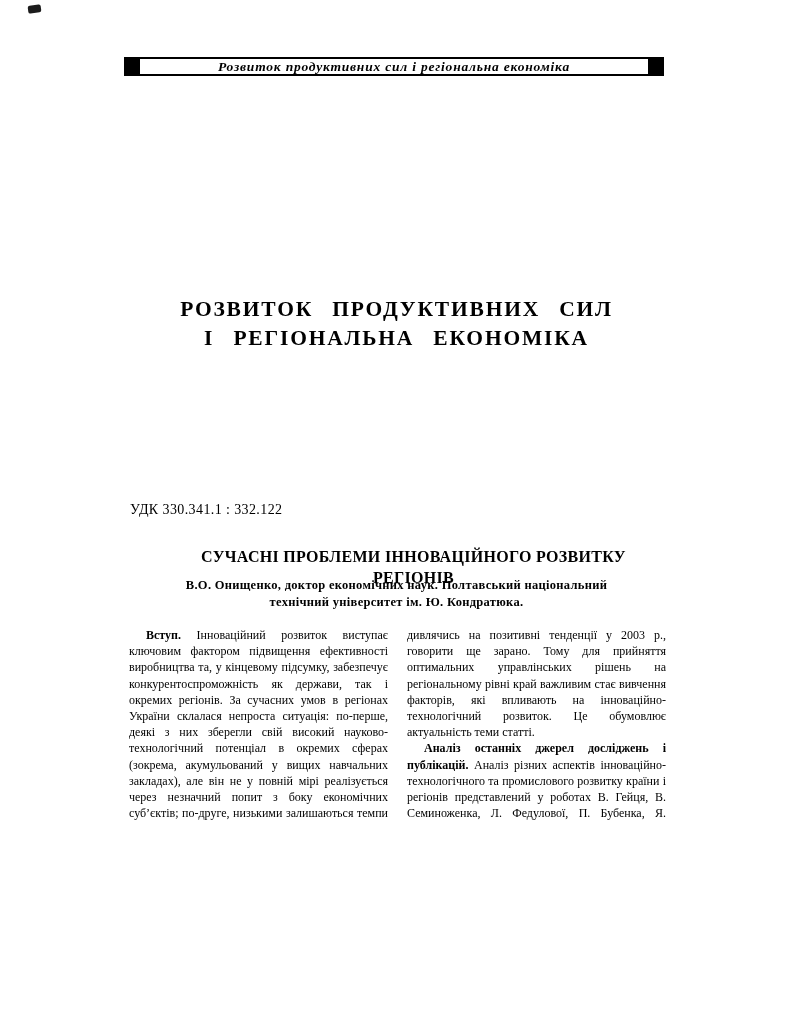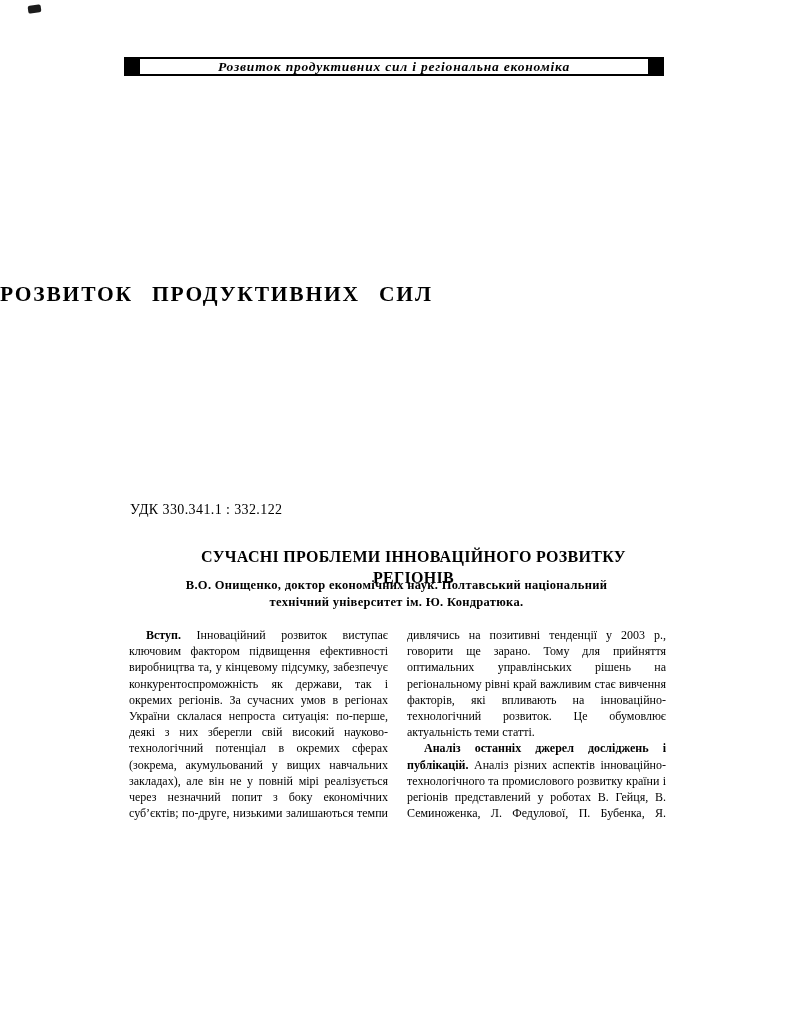--- a/index.html
+++ b/index.html
@@ -39,22 +39,22 @@
     flex: 0 0 27px;
     border-top: 2px solid #000;
     border-bottom: 2px solid #000;
     border-left: 2px solid #000;
     display: flex; align-items: center; justify-content: center;
     font-weight: bold; font-style: italic; font-size: 14px;
   }
 
   
   .main-title {
-    position: absolute; top: 280px; left: 0; width: 793px;
-    margin: 0; 
+    position: absolute; top: 295px; left: 0; width: 793px;
+    margin: 0; text-align: center;
     font-weight: bold; font-size: 21.5px; line-height: 29px; letter-spacing: 1.8px;
   }
   .mt-line { display: block; word-spacing: 12px; }
 
   .udc { position: absolute; top: 502px; left: 130px; font-size: 14px; letter-spacing: 0.4px; }
 
   .article-title {
     position: absolute; top: 529px; left: 146px; width: 501px;
     margin: 17px; text-align: center;
     font-weight: bold; font-size: 16px; line-height: 21px; letter-spacing: 0.3px;
@@ -88,20 +88,21 @@
   <header class="bar running-head">
     <span class="sq"></span>
     <div class="ruled">
       <span class="rh-text">Розвиток продуктивних сил і регіональна економіка</span>
     </div>
     <span class="sq"></span>
   </header>
 
   <h1 class="main-title">
     <span class="mt-line">РОЗВИТОК ПРОДУКТИВНИХ СИЛ</span>
+    <span class="mt-line">І РЕГІОНАЛЬНА ЕКОНОМІКА</span>
   </h1>
 
   <div class="udc">УДК 330.341.1 : 332.122</div>
 
   <h2 class="article-title">СУЧАСНІ ПРОБЛЕМИ ІННОВАЦІЙНОГО РОЗВИТКУ РЕГІОНІВ</h2>
 
   <div class="authors">В.О. Онищенко, доктор економічних наук. Полтавський національний технічний університет ім. Ю. Кондратюка.</div>
 
   <div class="cols">
 

